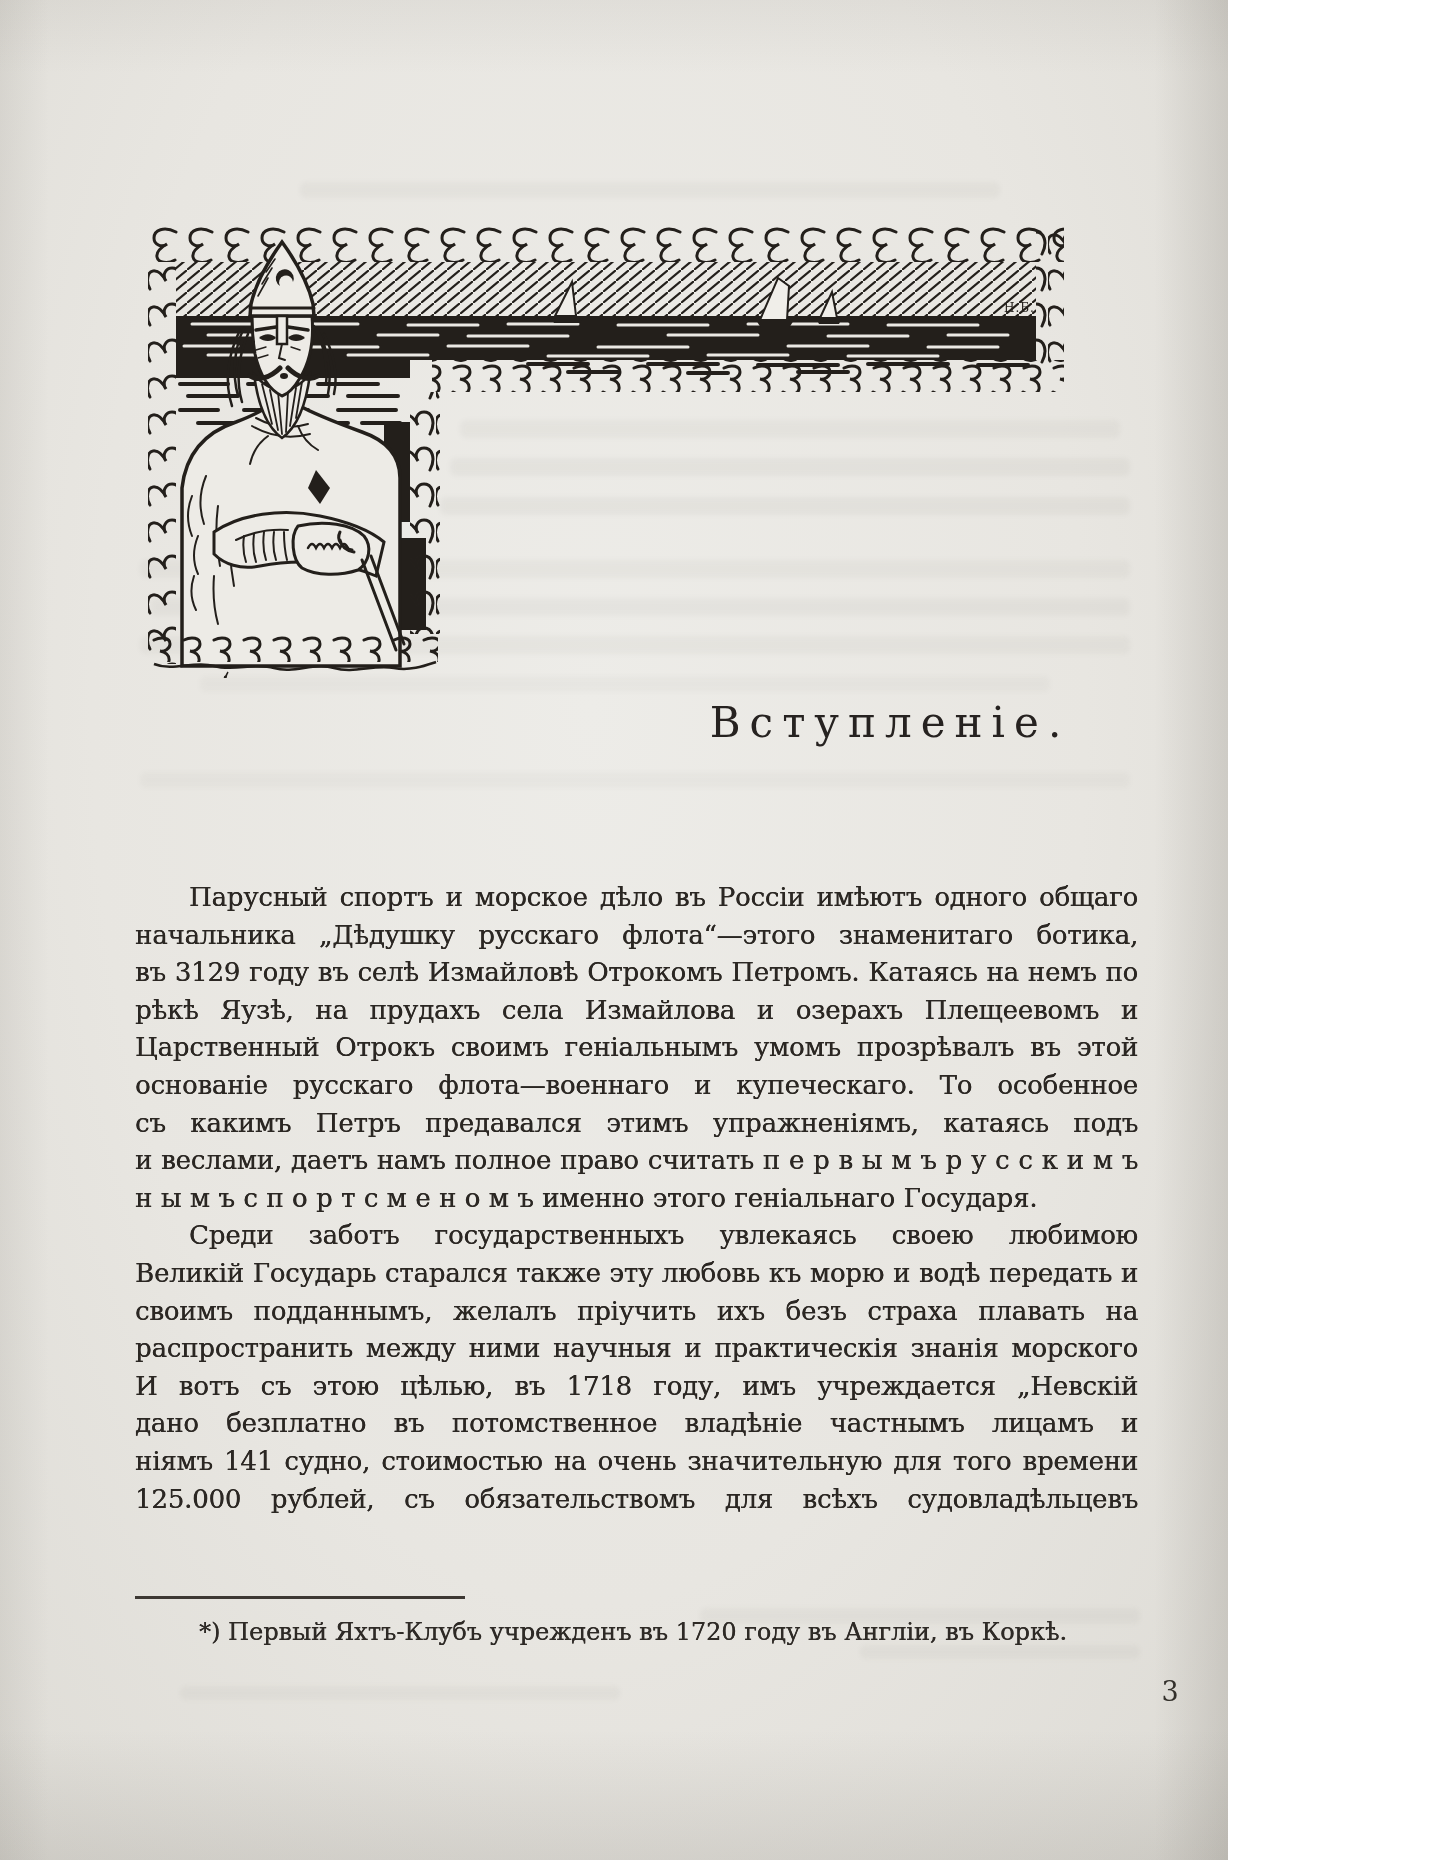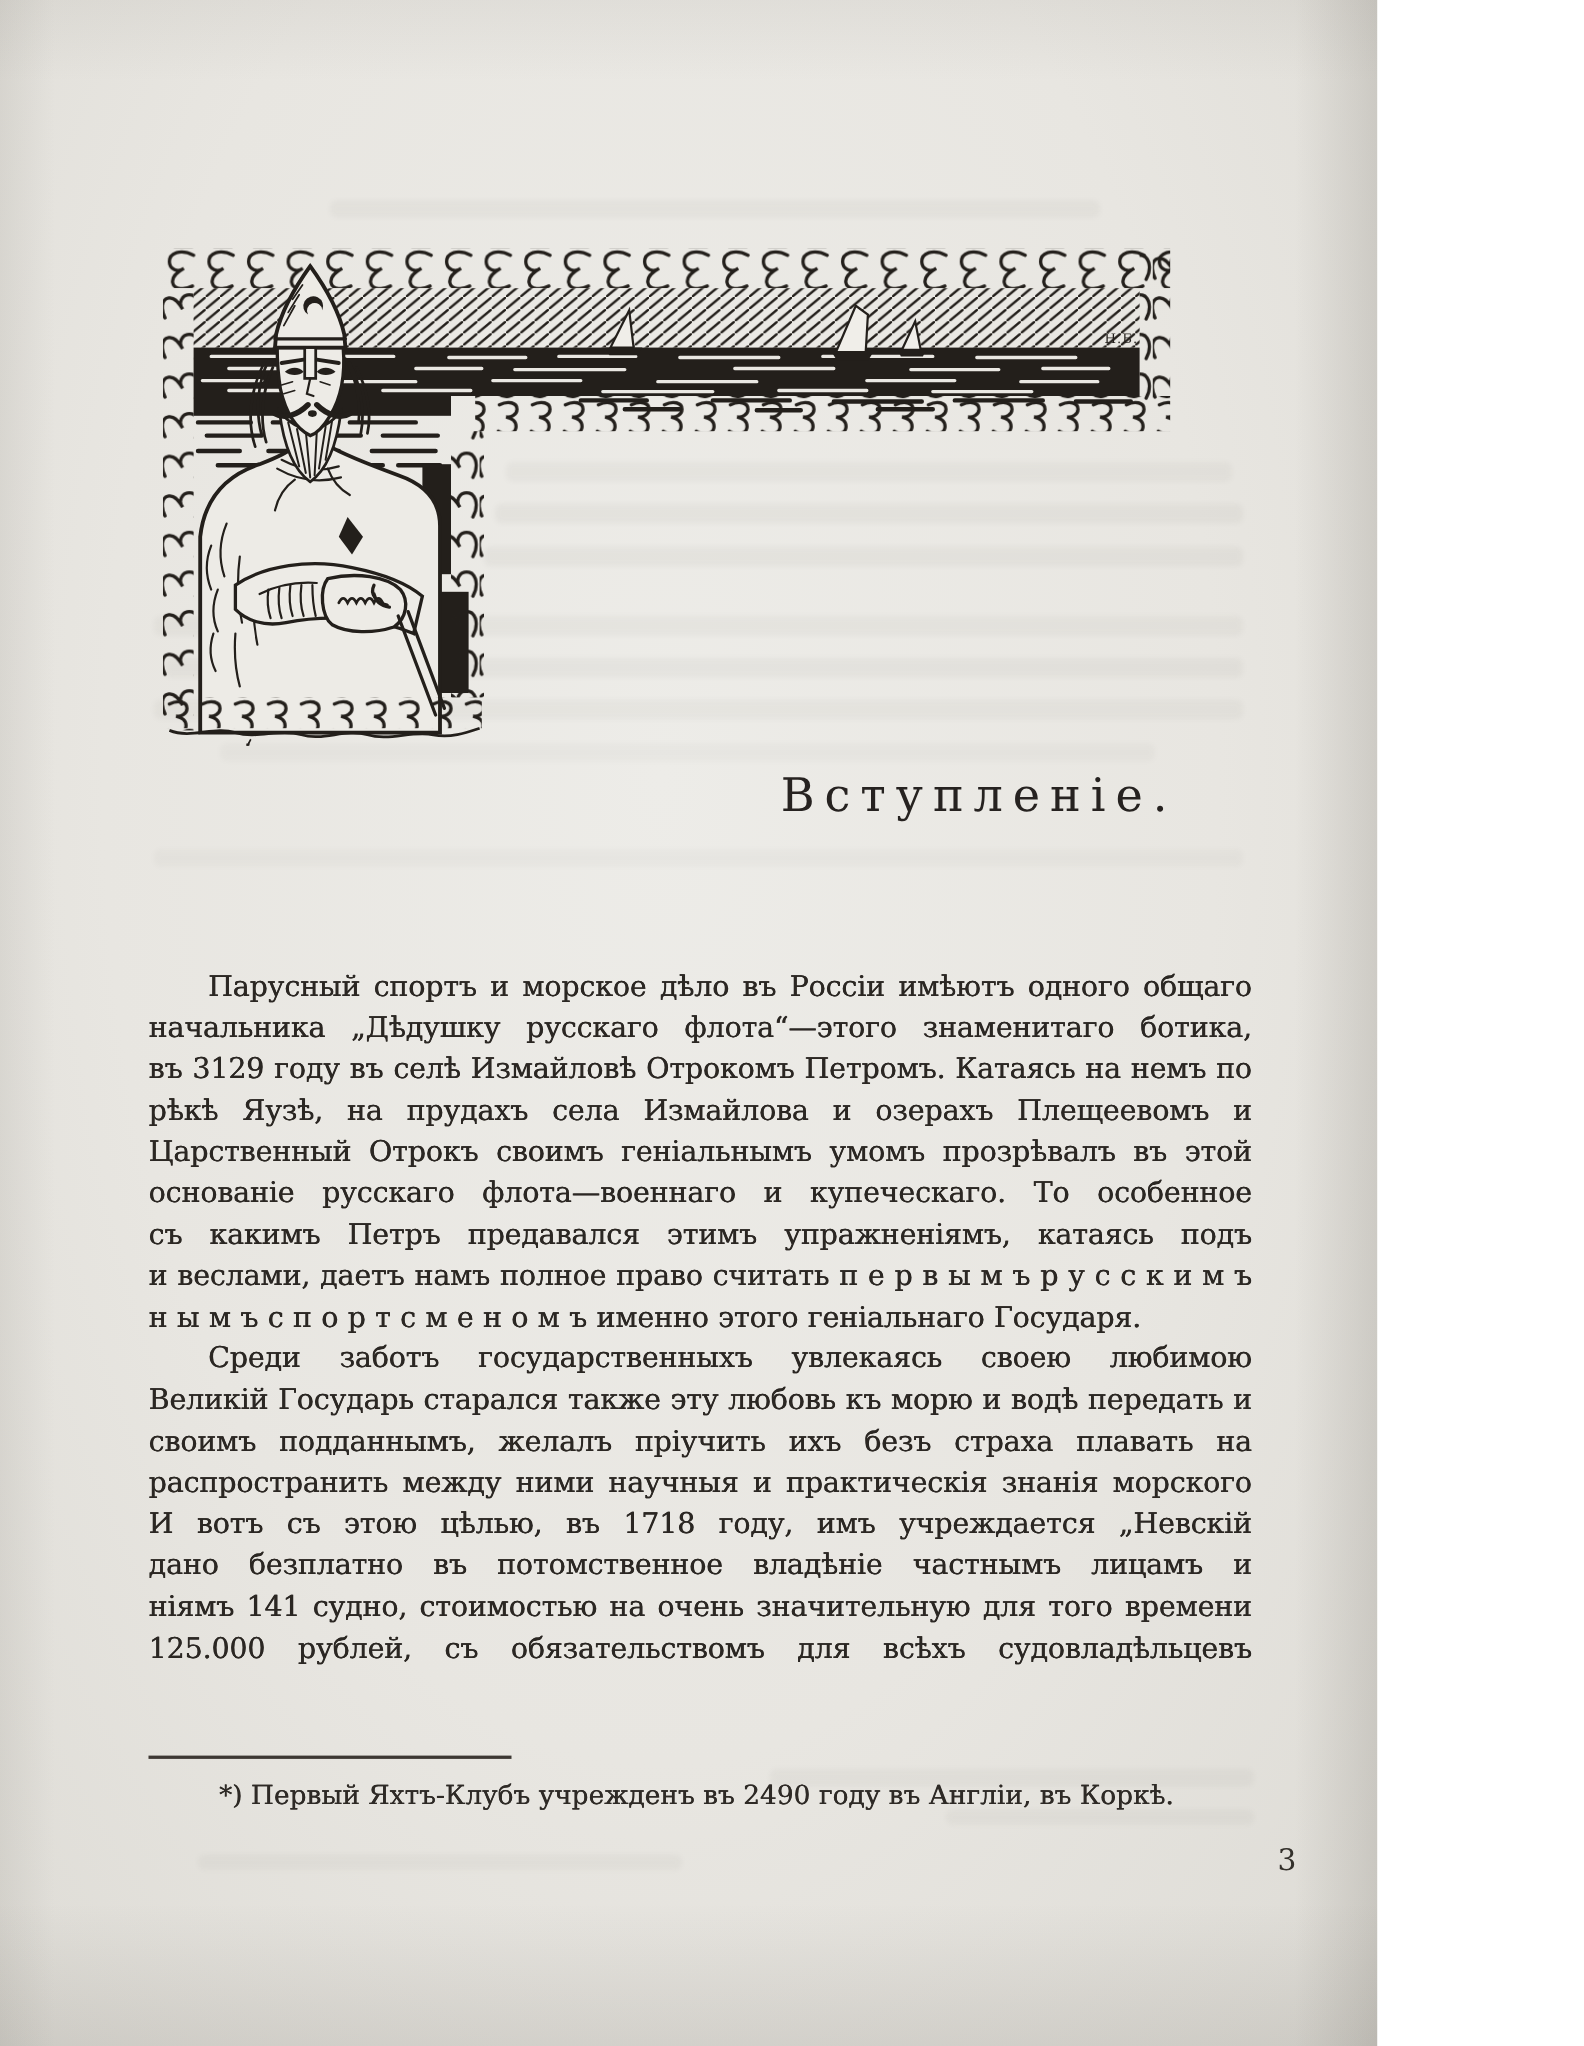--- a/index.html
+++ b/index.html
@@ -8,21 +8,20 @@
     width:1228px;height:1860px;
     overflow:hidden;
     font-family:"DejaVu Serif", serif;
     color:#2b2723;
     background:
       linear-gradient(to left, rgba(104,99,90,0.18), rgba(104,99,90,0) 6%),
       linear-gradient(to right, rgba(104,99,90,0.10), rgba(104,99,90,0) 4%),
       linear-gradient(to top, rgba(104,99,90,0.14), rgba(104,99,90,0) 7%),
       linear-gradient(to bottom, rgba(104,99,90,0.07), rgba(104,99,90,0) 4%),
       radial-gradient(ellipse at 48% 38%, #edece8 0%, #e8e6e1 55%, #dddbd5 100%);
-    padding-left: 24px;
   }
   .ghost{
     position:absolute;background:#6f6d64;opacity:.05;filter:blur(2.5px);
     border-radius:6px;pointer-events:none;
   }
   .title{
     position:absolute;left:620px;top:698px;width:540px;
     text-align:center;font-size:42px;letter-spacing:9px;
     color:#262220;white-space:nowrap;
   }
@@ -207,17 +206,17 @@
     <div class="line">Великій Государь старался также эту любовь къ морю и водѣ передать и</div>
     <div class="line">своимъ подданнымъ, желалъ пріучить ихъ безъ страха плавать на судахъ и</div>
     <div class="line">распространить между ними научныя и практическія знанія морского дѣла.</div>
     <div class="line">И вотъ съ этою цѣлью, въ 1718 году, имъ учреждается „Невскій флотъ“—</div>
     <div class="line">дано безплатно въ потомственное владѣніе частнымъ лицамъ и учрежде-</div>
     <div class="line">ніямъ 141 судно, стоимостью на очень значительную для того времени сумму</div>
     <div class="line">125.000 рублей, съ обязательствомъ для всѣхъ судовладѣльцевъ являться на</div>
   </div>
 
   <div class="footnote-rule"></div>
-  <div class="footnote">*) Первый Яхтъ-Клубъ учрежденъ въ 2490 году въ Англіи, въ Коркѣ.</div>
+  <div class="footnote">*) Первый Яхтъ-Клубъ учрежденъ въ 1720 году въ Англіи, въ Коркѣ.</div>
 
   <div class="page-number">3</div>
 
 </div>
 
 </body></html>

